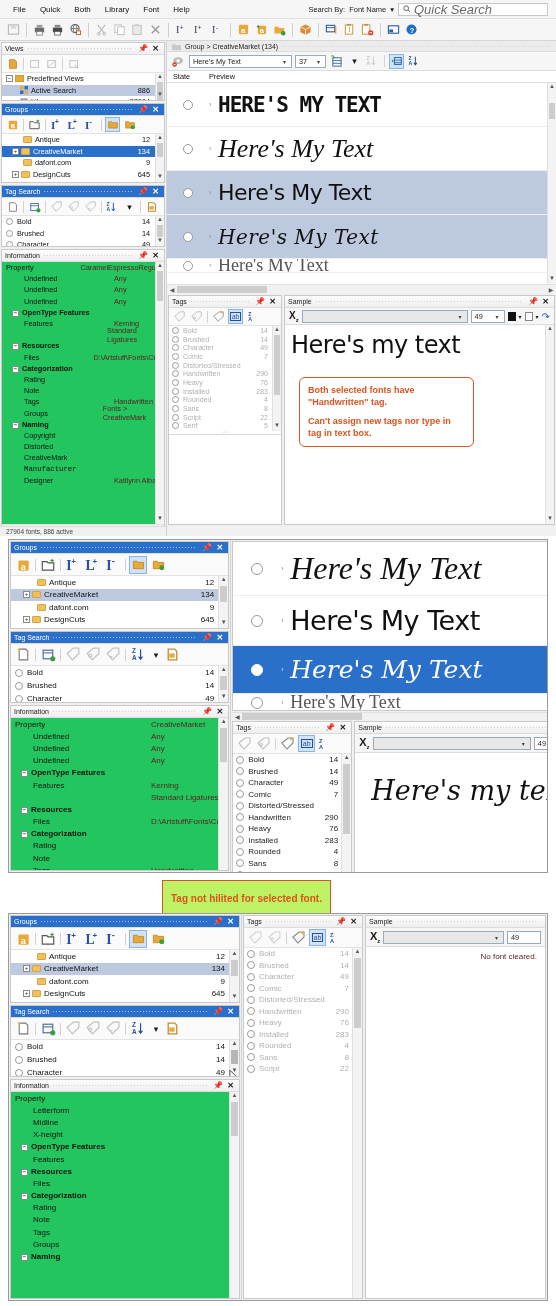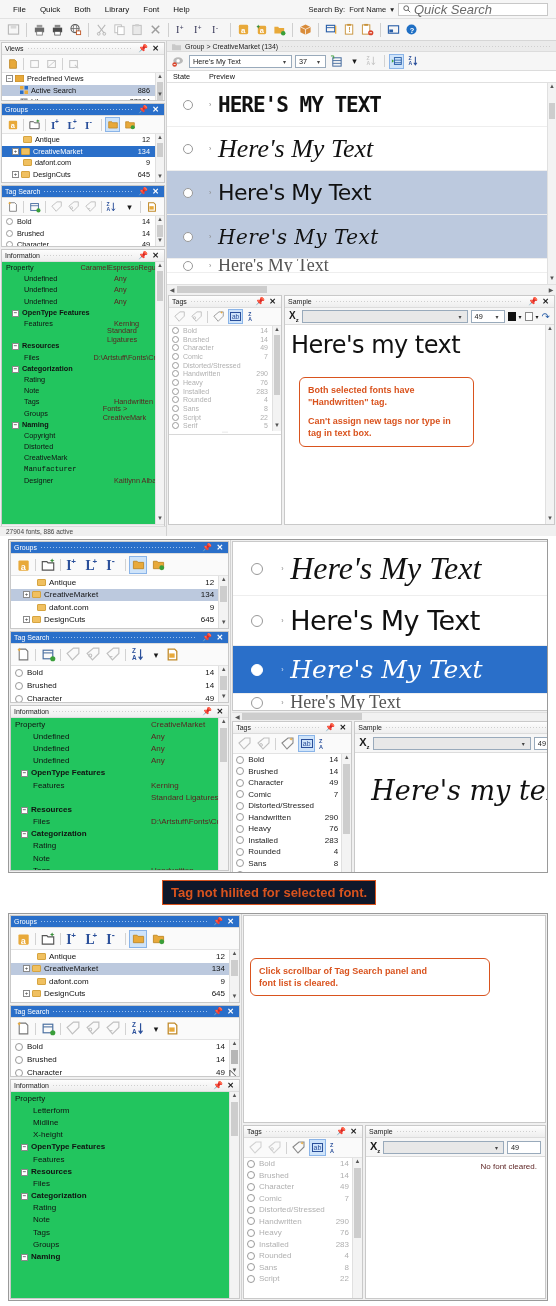--- a/index.html
+++ b/index.html
@@ -92,21 +92,21 @@
   .tagrow { height:11.6px; display:flex; align-items:center; font-size:7.3px; padding-left:3px;}
   .tagrow .n { color:#222; }
   .tagrow .c { margin-left:auto; padding-right:13px; color:#222;}
   .tagrow.dim .n, .tagrow.dim .c { color:#b0b0b0; }
 
   .samplebar { height:17px; background:#f6f6f6; display:flex; align-items:center; gap:3px; padding:0 4px; border-bottom:1px solid #dcdcdc;}
   .samplearea { flex:1; background:#fff; position:relative; overflow:hidden;}
   .bigsample { font-size:27px; color:#111; padding:6px 0 0 6px; white-space:nowrap;}
 
   .callout { border:1.5px solid #d9531e; border-radius:6px; color:#d9531e; font-weight:bold; font-size:9px; line-height:1.35; padding:6px 8px; background:#fff;}
-  .callout2 { border:1.5px solid #d9531e; color:#d9531e; font-weight:bold; font-size:13px; padding:4px 8px; background:#0f172a; display:inline-block;}
+  .callout2 { border:1.5px solid #d9531e; color:#d9531e; font-weight:bold; font-size:10px; padding:12px 8px; background:#bef264; display:inline-block;}
 
   .statusbar { height:10px; background:#f0f0f0; display:flex; align-items:center; font-size:6.5px; color:#444; padding-left:6px; border-top:1px solid #dcdcdc;}
 
   
   #shot2 { left:8px; top:539px; width:540px; height:334px; }
   
   #shot3 { left:8px; top:913px; width:540px; height:388px; }
 </style>
 </head>
 <body>
@@ -1522,26 +1522,20 @@
             </div>
           <div class="sbar" style="width:10px">
               <div class="up">▲</div>
               <div class="thumb" style="top:10px;height:34px"></div>
             </div>
         </div>
       </div>
     </div>
 
     <div style="flex:1;display:flex;flex-direction:column;background:#f0f0f0;border-left:1px solid #d2d2d2">
-      <div style="height:208px;position:relative;background:#fff;margin:1px;border:1px solid #c9c9c9">
-        <div class="callout" style="position:absolute;left:6px;top:42px;width:240px;">
-          <div>Click scrollbar of Tag Search panel and</div>
-          <div>font list is cleared.</div>
-        </div>
-      </div>
       <div style="flex:1;display:flex">
         <div class="panel" style="width:120px">
           <div class="ptitle">
             <span>Tags</span>
               <span class="dots"></span>
             <span class="pin">📌</span>
               <span class="cls">✕</span>
           </div>
           <div class="ptools" style="height:20px">
             <div class="itool" style="width:17px;height:17px">

